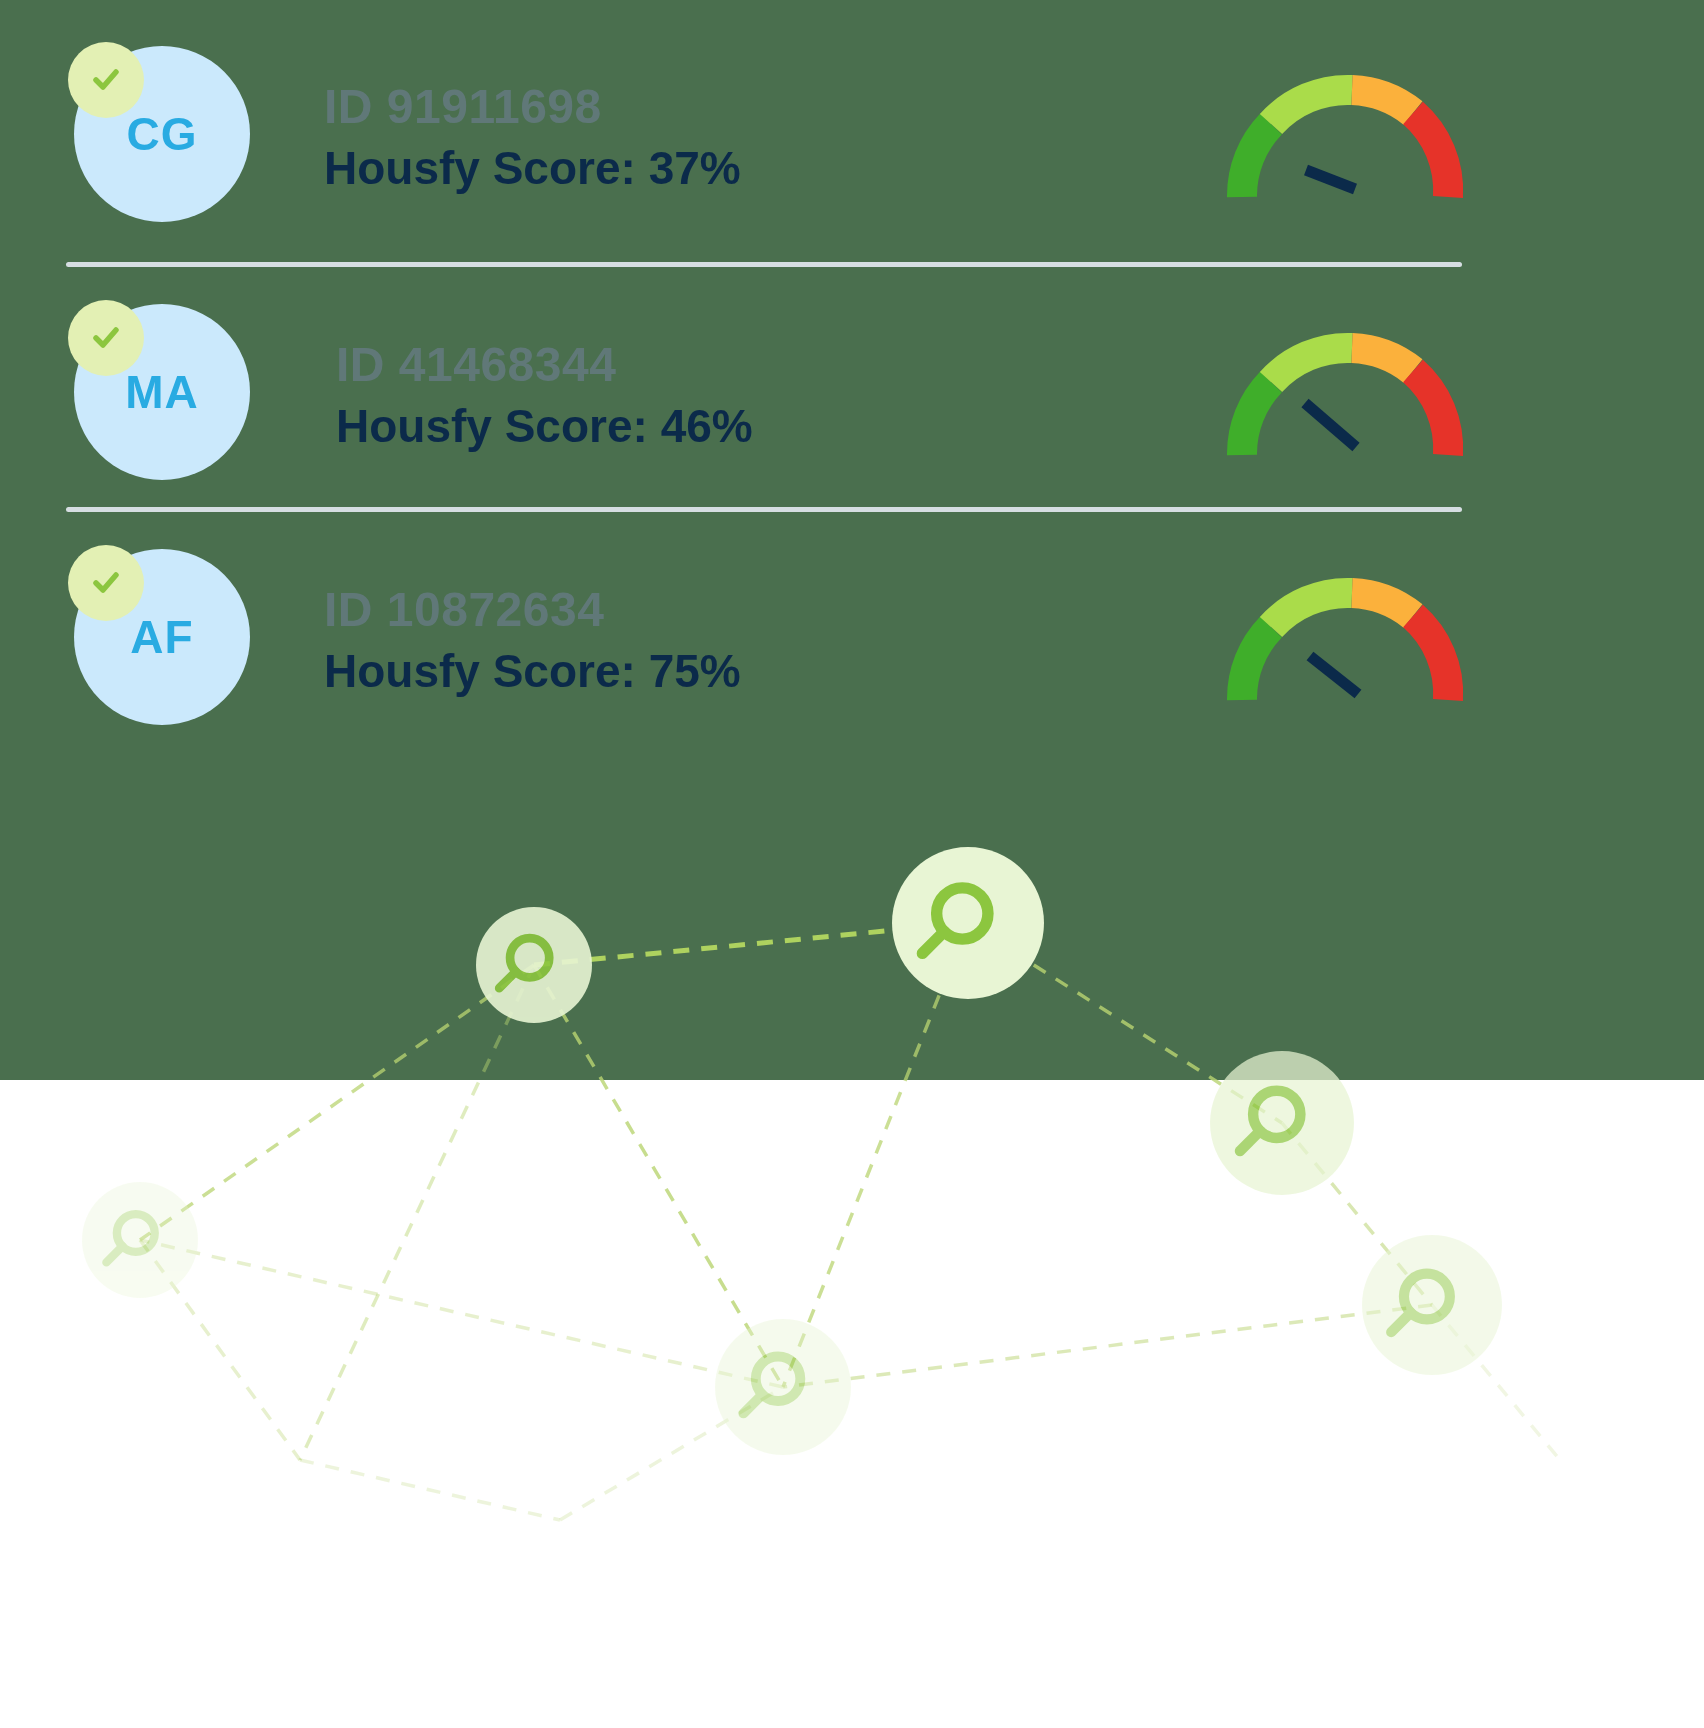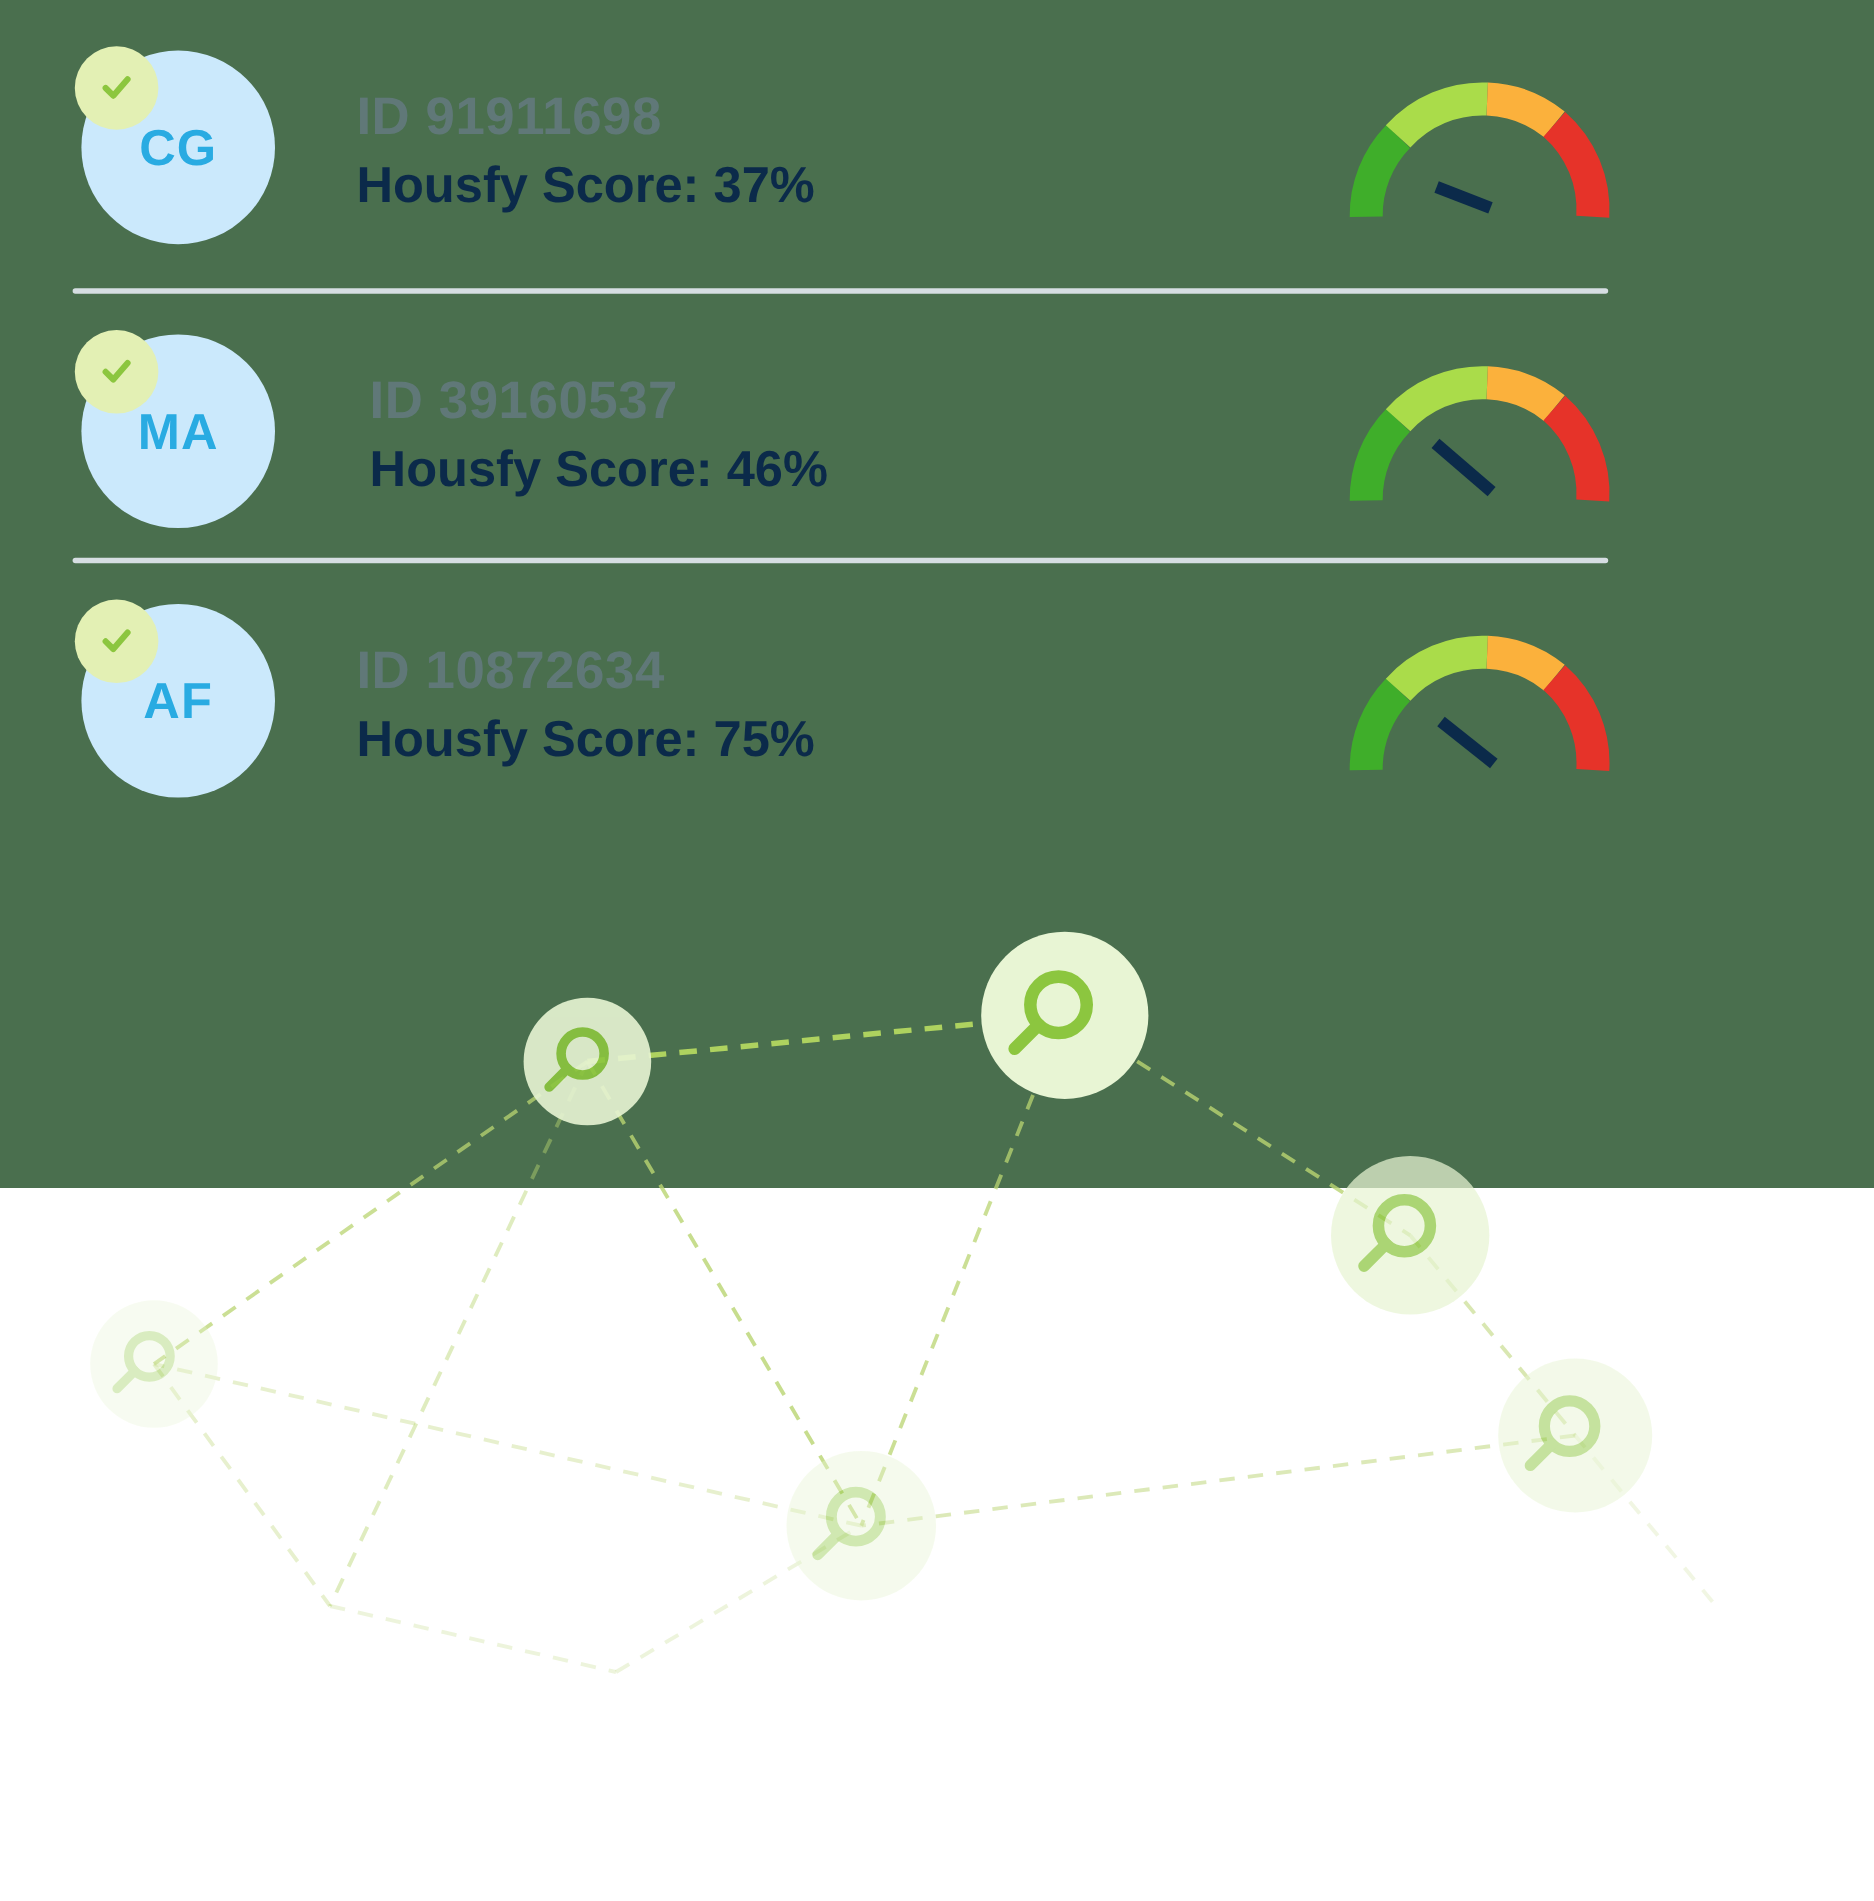--- a/index.html
+++ b/index.html
@@ -127,21 +127,21 @@
       <div class="avatar-circle">
         <span class="avatar-initials">MA</span>
       </div>
       <div class="verified-badge">
         <svg width="40" height="40" viewBox="0 0 40 40">
           <path d="M10 20 L17 27 L30 12" fill="none" stroke="#8cc63f" stroke-width="5.5" stroke-linecap="round" stroke-linejoin="round"></path>
         </svg>
       </div>
     </div>
     <div class="row-text">
-      <div class="row-id">ID 39160537</div>
+      <div class="row-id">ID 41468344</div>
       <div class="row-score">Housfy Score: 46%</div>
     </div>
     <div class="gauge-wrap">
       <svg viewBox="0 0 250 140" width="250" height="140">
         <path d="M 22 130 A 103 103 0 0 1 51 57" fill="none" stroke="#3fae2a" stroke-width="30"></path>
         <path d="M 51 57 A 103 103 0 0 1 132 23" fill="none" stroke="#aadc4a" stroke-width="30"></path>
         <path d="M 132 23 A 103 103 0 0 1 193 46" fill="none" stroke="#fbb13c" stroke-width="30"></path>
         <path d="M 193 46 A 103 103 0 0 1 228 130" fill="none" stroke="#e63329" stroke-width="30"></path>
         <line x1="85" y1="78" x2="136" y2="122" stroke="#0b2a4a" stroke-width="11" stroke-linecap="butt"></line>
       </svg>

